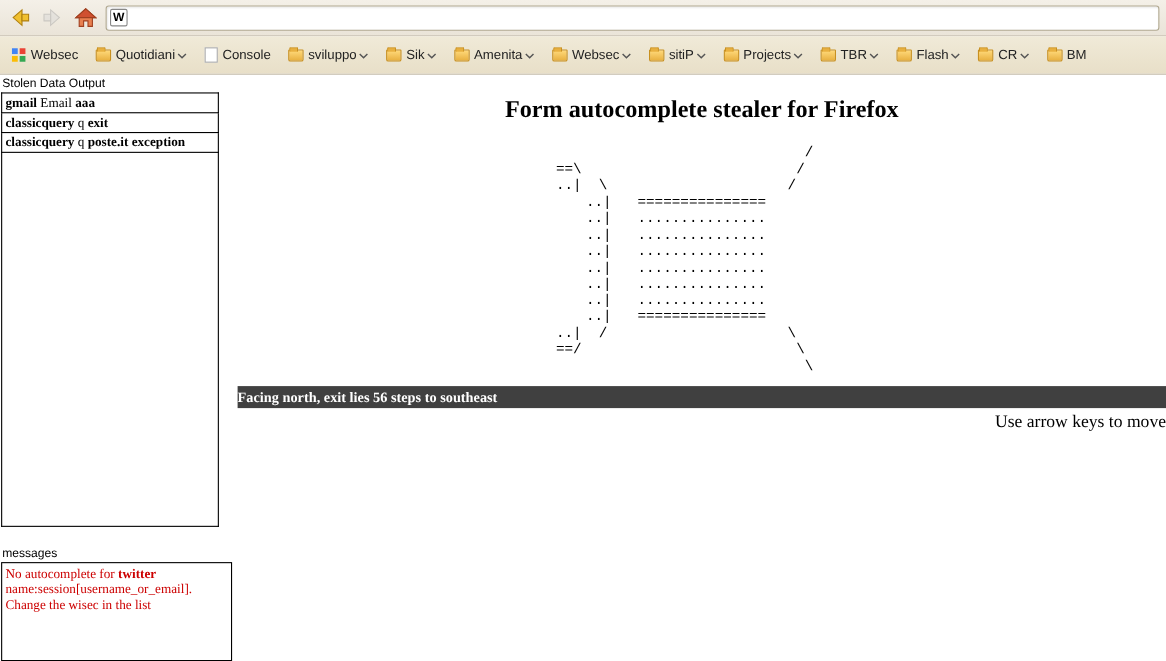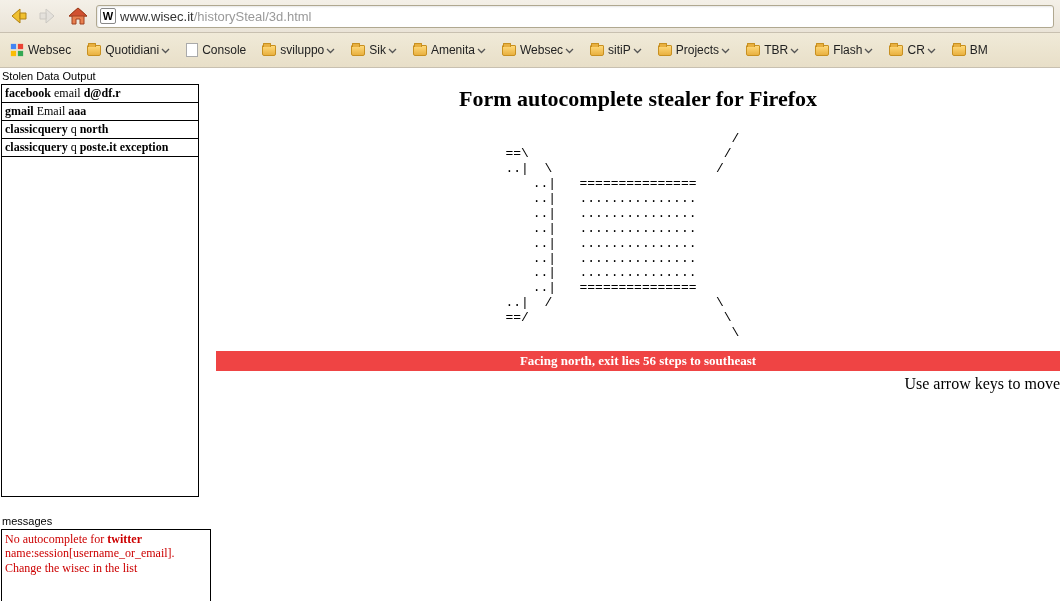--- a/index.html
+++ b/index.html
@@ -27,21 +27,21 @@
   .data-table { width: 198px; border-collapse: collapse; border: 1px solid #000; margin-left: 1px; }
   .data-table td { border: 1px solid #000; padding: 1px 3px; font-family: Georgia, serif; font-size: 12px; }
   .data-box-bottom { width: 198px; height: 340px; border: 1px solid #000; border-top: none; margin-left: 1px; }
   
   .msg-box { width: 210px; border: 1px solid #000; margin-left: 1px; height: 90px; }
   .msg-text { padding: 2px 3px; font-family: Georgia, serif; font-size: 12px; color: #cc0000; line-height: 1.2; }
   
   .main-area { position: absolute; left: 216px; top: 0; right: 0; }
   .page-title { text-align: center; font-family: Georgia, serif; font-weight: bold; font-size: 22px; margin-top: 18px; }
   .ascii-art { font-family: "Courier New", monospace; font-size: 13px; white-space: pre; text-align: center; margin-top: 20px; line-height: 1.15; }
-  .status-bar { background: #ef4444; color: #fff; font-family: Georgia, serif; font-weight: bold; font-size: 13px; text-align: center; padding: 2px 0; margin-top: 10px; }
+  .status-bar { background: #404040; color: #fff; font-family: Georgia, serif; font-weight: bold; font-size: 13px; text-align: left; padding: 2px 0; margin-top: 10px; }
   .instructions { text-align: right; font-family: Georgia, serif; font-size: 16px; margin-top: 4px; }
 </style>
 </head>
 <body>
 
 <div class="browser-toolbar">
   <span class="nav-icon">
     <svg width="22" height="22" viewBox="0 0 22 22">
         <path d="M13 4 L5 11 L13 18 Z" fill="#f0c030" stroke="#b08010" stroke-width="1"></path>
         <path d="M13 8 L19 8 L19 14 L13 14 Z" fill="#f0c030" stroke="#b08010" stroke-width="1"></path>
@@ -54,21 +54,20 @@
       </svg>
   </span>
   <span class="nav-icon">
     <svg width="22" height="22" viewBox="0 0 22 22">
         <path d="M11 3 L20 11 L17 11 L17 19 L13 19 L13 14 L9 14 L9 19 L5 19 L5 11 L2 11 Z" fill="#e88050" stroke="#a04020" stroke-width="1"></path>
         <path d="M11 3 L20 11 L2 11 Z" fill="#d05030" stroke="#a04020" stroke-width="1"></path>
       </svg>
   </span>
   <div class="urlbar-wrap">
     <span class="favicon">W</span>
-    <span class="url-text"><span class="url-domain">www.wisec.it</span><span>/historySteal/3d.html</span></span>
   </div>
 </div>
 
 <div class="bookmarks-bar" id="bookmarks-bar">
     <span class="bookmark-item">
       <svg class="google-icon" viewBox="0 0 16 16">
         <rect x="1" y="1" width="6" height="6" fill="#4285f4"></rect>
         <rect x="9" y="1" width="6" height="6" fill="#ea4335"></rect>
         <rect x="1" y="9" width="6" height="6" fill="#fbbc05"></rect>
         <rect x="9" y="9" width="6" height="6" fill="#34a853"></rect>
@@ -154,27 +153,24 @@
       <span>BM</span>
     </span>
   </div>
 
 <div class="content">
   <div class="left-col">
     <div class="section-label">Stolen Data Output</div>
     <table class="data-table">
       <tbody id="stolen-tbody">
           <tr>
-            <td><b>facebook</b> email <b>d@df.r</b></td>
-          </tr>
-          <tr>
             <td><b>gmail</b> Email <b>aaa</b></td>
           </tr>
           <tr>
-            <td><b>classicquery</b> q <b>north</b></td>
+            <td><b>classicquery</b> q <b>exit</b></td>
           </tr>
           <tr>
             <td><b>classicquery</b> q <b>poste.it</b> <b>exception</b></td>
           </tr>
         </tbody>
     </table>
     <div class="data-box-bottom"></div>
 
     <div style="height:16px"></div>
     <div class="section-label">messages</div>

